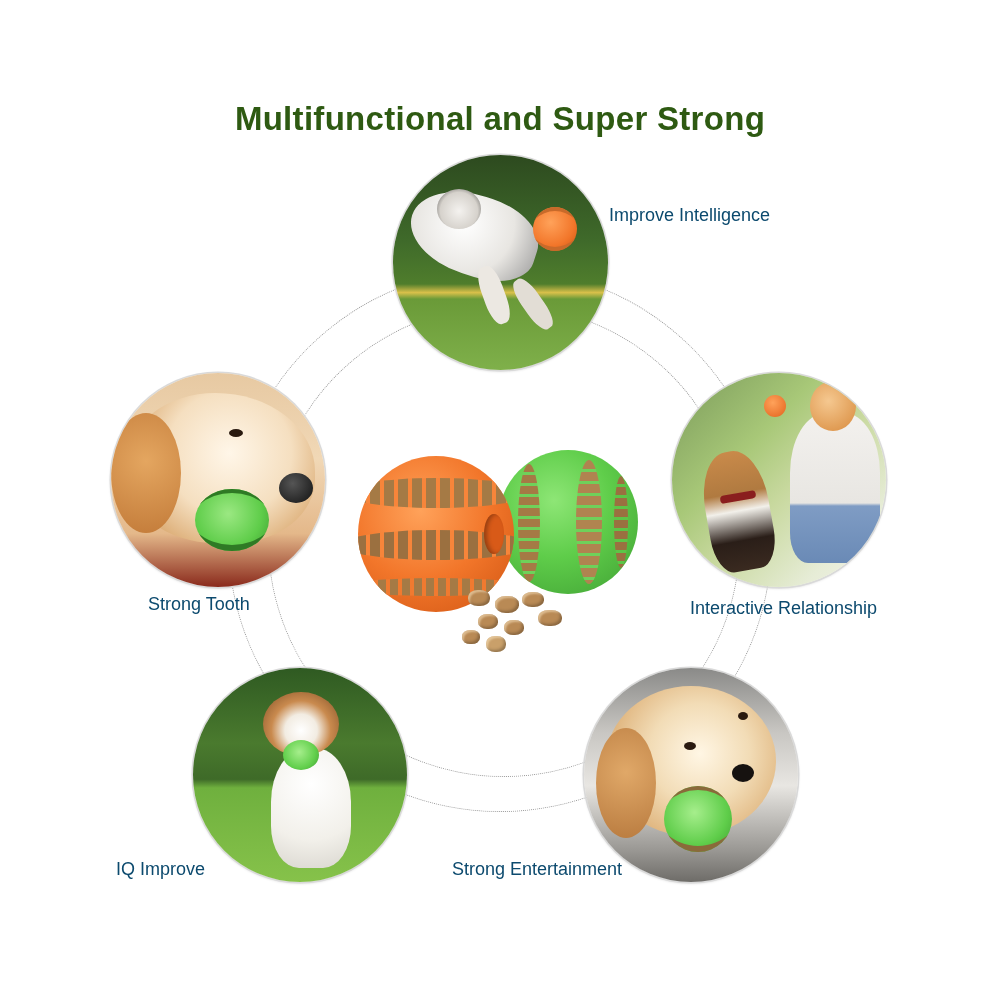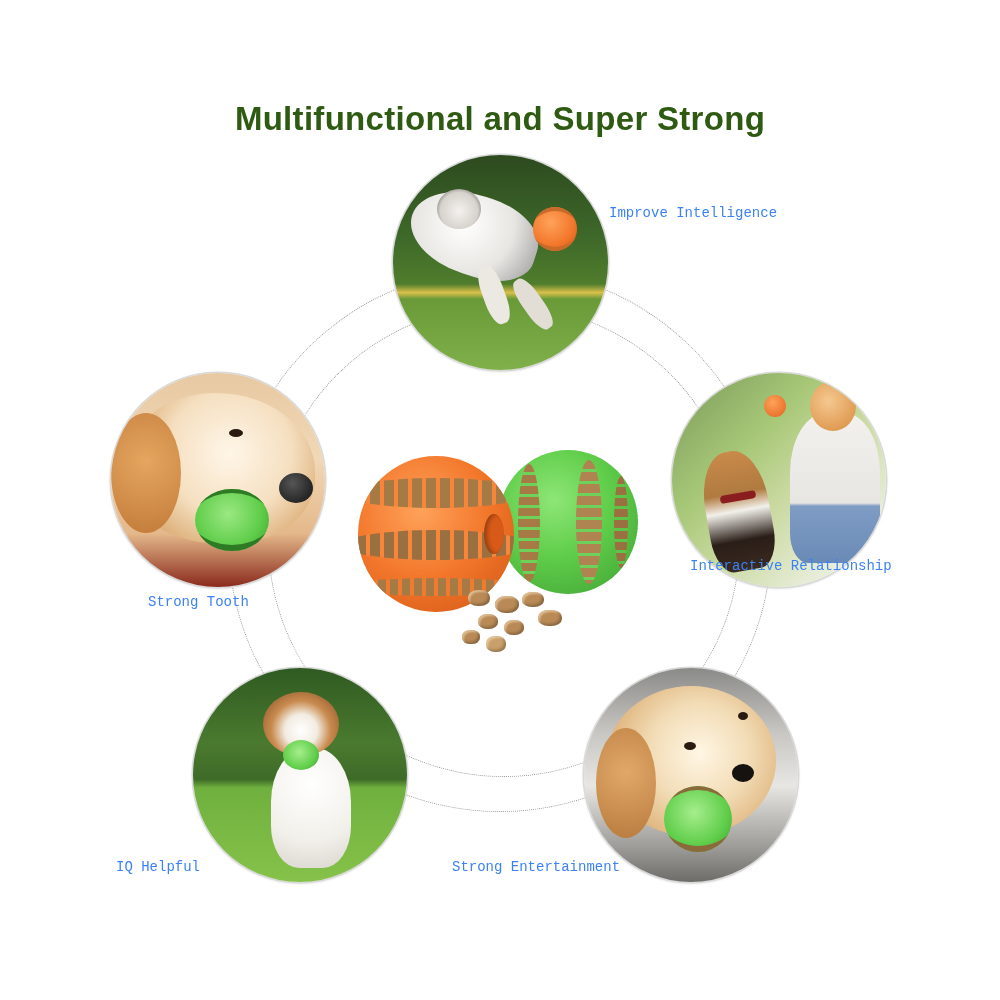--- a/index.html
+++ b/index.html
@@ -1,20 +1,20 @@
 <!DOCTYPE html>
 <html><head>
 <meta charset="utf-8">
 <style>
   html,body{margin:0;padding:0;background:#ffffff;}
   body{width:1000px;height:1000px;position:relative;overflow:hidden;font-family:"DejaVu Sans","Liberation Sans",sans-serif;}
   .title{position:absolute;left:0;width:1000px;top:100px;text-align:center;font-family:"Liberation Sans",sans-serif;font-weight:bold;font-size:33px;color:#2e5a12;letter-spacing:0.3px;}
   .ring{position:absolute;border-radius:50%;border:1.5px dotted #9a9a9a;box-sizing:border-box;}
   .photo{position:absolute;border-radius:50%;overflow:hidden;box-shadow:0 0 0 1.5px #d9d9d9, 0 1px 3px rgba(0,0,0,0.25);}
-  .label{position:absolute;font-size:14px;color:#3b82f6;white-space:nowrap;font-family:Liberation Mono, monospace;}
+  .label{position:absolute;font-size:18px;color:#0c4a6e;white-space:nowrap;font-family:Liberation Sans, sans-serif;}
   .abs{position:absolute;}
   .ball{position:absolute;border-radius:50%;overflow:hidden;}
   .stripe{position:absolute;left:-10%;width:120%;}
   .kib{position:absolute;border-radius:45%;background:#b98a55;box-shadow:inset -2px -2px 3px rgba(0,0,0,0.25), inset 2px 2px 2px rgba(255,235,200,0.5);}
 </style>
 </head>
 <body>
 
 <div class="title">Multifunctional and Super Strong</div>
 
@@ -66,28 +66,28 @@
 </div>
 <div class="label" style="left:148px;top:594px;">Strong Tooth</div>
 
 <div class="photo" style="left:672px;top:373px;width:214px;height:214px;background:linear-gradient(135deg,#7a9a5a 0%,#a8c878 35%,#c9d9a0 55%,#e6ecd6 80%,#f4f2ea 100%);">
   <div class="abs" style="left:118px;top:40px;width:90px;height:150px;border-radius:40% 40% 20% 20%;background:linear-gradient(180deg,#f3f1ee 0%,#e8e6e2 60%,#7f9cc4 62%,#6a8ab6 100%);"></div>
   <div class="abs" style="left:138px;top:8px;width:46px;height:50px;border-radius:50%;background:radial-gradient(circle at 40% 40%,#f5c890,#d88a3c);"></div>
   <div class="abs" style="left:92px;top:22px;width:22px;height:22px;border-radius:50%;background:radial-gradient(circle at 40% 35%,#ffa25a,#e2621c);"></div>
   <div class="abs" style="left:34px;top:78px;width:64px;height:120px;border-radius:45% 45% 30% 30%;background:linear-gradient(180deg,#c98a4a 0%,#b07a40 35%,#f2f0ea 50%,#2a1e18 75%,#3a2a20 100%);transform:rotate(-10deg);"></div>
   <div class="abs" style="left:48px;top:120px;width:36px;height:8px;background:#8a1e1e;border-radius:4px;transform:rotate(-10deg);"></div>
 </div>
-<div class="label" style="left:690px;top:558px;">Interactive Relationship</div>
+<div class="label" style="left:690px;top:598px;">Interactive Relationship</div>
 
 <div class="photo" style="left:193px;top:668px;width:214px;height:214px;background:linear-gradient(180deg,#2f5a22 0%,#4a7a2e 35%,#3e6a28 52%,#6fb03e 56%,#86c24a 100%);">
   <div class="abs" style="left:78px;top:80px;width:80px;height:120px;border-radius:45% 45% 35% 35%;background:radial-gradient(circle at 50% 30%,#ffffff 0%,#f2f0ea 60%,#d9d6cf 100%);"></div>
   <div class="abs" style="left:70px;top:24px;width:76px;height:64px;border-radius:50%;background:radial-gradient(circle at 50% 60%,#ffffff 0%,#f2ece2 30%,#c98a4e 55%,#7a4a22 100%);"></div>
   <div class="abs" style="left:90px;top:72px;width:36px;height:30px;border-radius:50%;background:radial-gradient(circle at 45% 40%,#a6ee8c,#62cf4c 60%,#3d9a30);"></div>
 </div>
-<div class="label" style="left:116px;top:859px;">IQ Helpful</div>
+<div class="label" style="left:116px;top:859px;">IQ Improve</div>
 
 <div class="photo" style="left:584px;top:668px;width:214px;height:214px;background:linear-gradient(180deg,#8a8a88 0%,#c8c6c2 30%,#e8e6e2 55%,#9a9894 85%,#6e6c68 100%);">
   <div class="abs" style="left:22px;top:18px;width:170px;height:150px;border-radius:50%;background:radial-gradient(circle at 55% 45%,#fff6e4 0%,#f2dcb6 40%,#deb27a 75%,#c08a52 100%);"></div>
   <div class="abs" style="left:12px;top:60px;width:60px;height:110px;border-radius:50%;background:radial-gradient(circle at 50% 40%,#e0a868,#b87a3e);"></div>
   <div class="abs" style="left:148px;top:96px;width:22px;height:18px;border-radius:50%;background:#161210;"></div>
   <div class="abs" style="left:100px;top:74px;width:12px;height:8px;border-radius:50%;background:#2a1a10;"></div>
   <div class="abs" style="left:154px;top:44px;width:10px;height:8px;border-radius:50%;background:#2a1a10;"></div>
   <div class="abs" style="left:80px;top:118px;width:68px;height:66px;border-radius:50%;background:radial-gradient(circle at 45% 40%,#a6ee8c,#5fcd4a 60%,#3d9a30);box-shadow:inset 0 -18px 0 -12px #8a6a3a, inset 0 14px 0 -10px #8a6a3a;"></div>
 </div>
 <div class="label" style="left:452px;top:859px;">Strong Entertainment</div>

